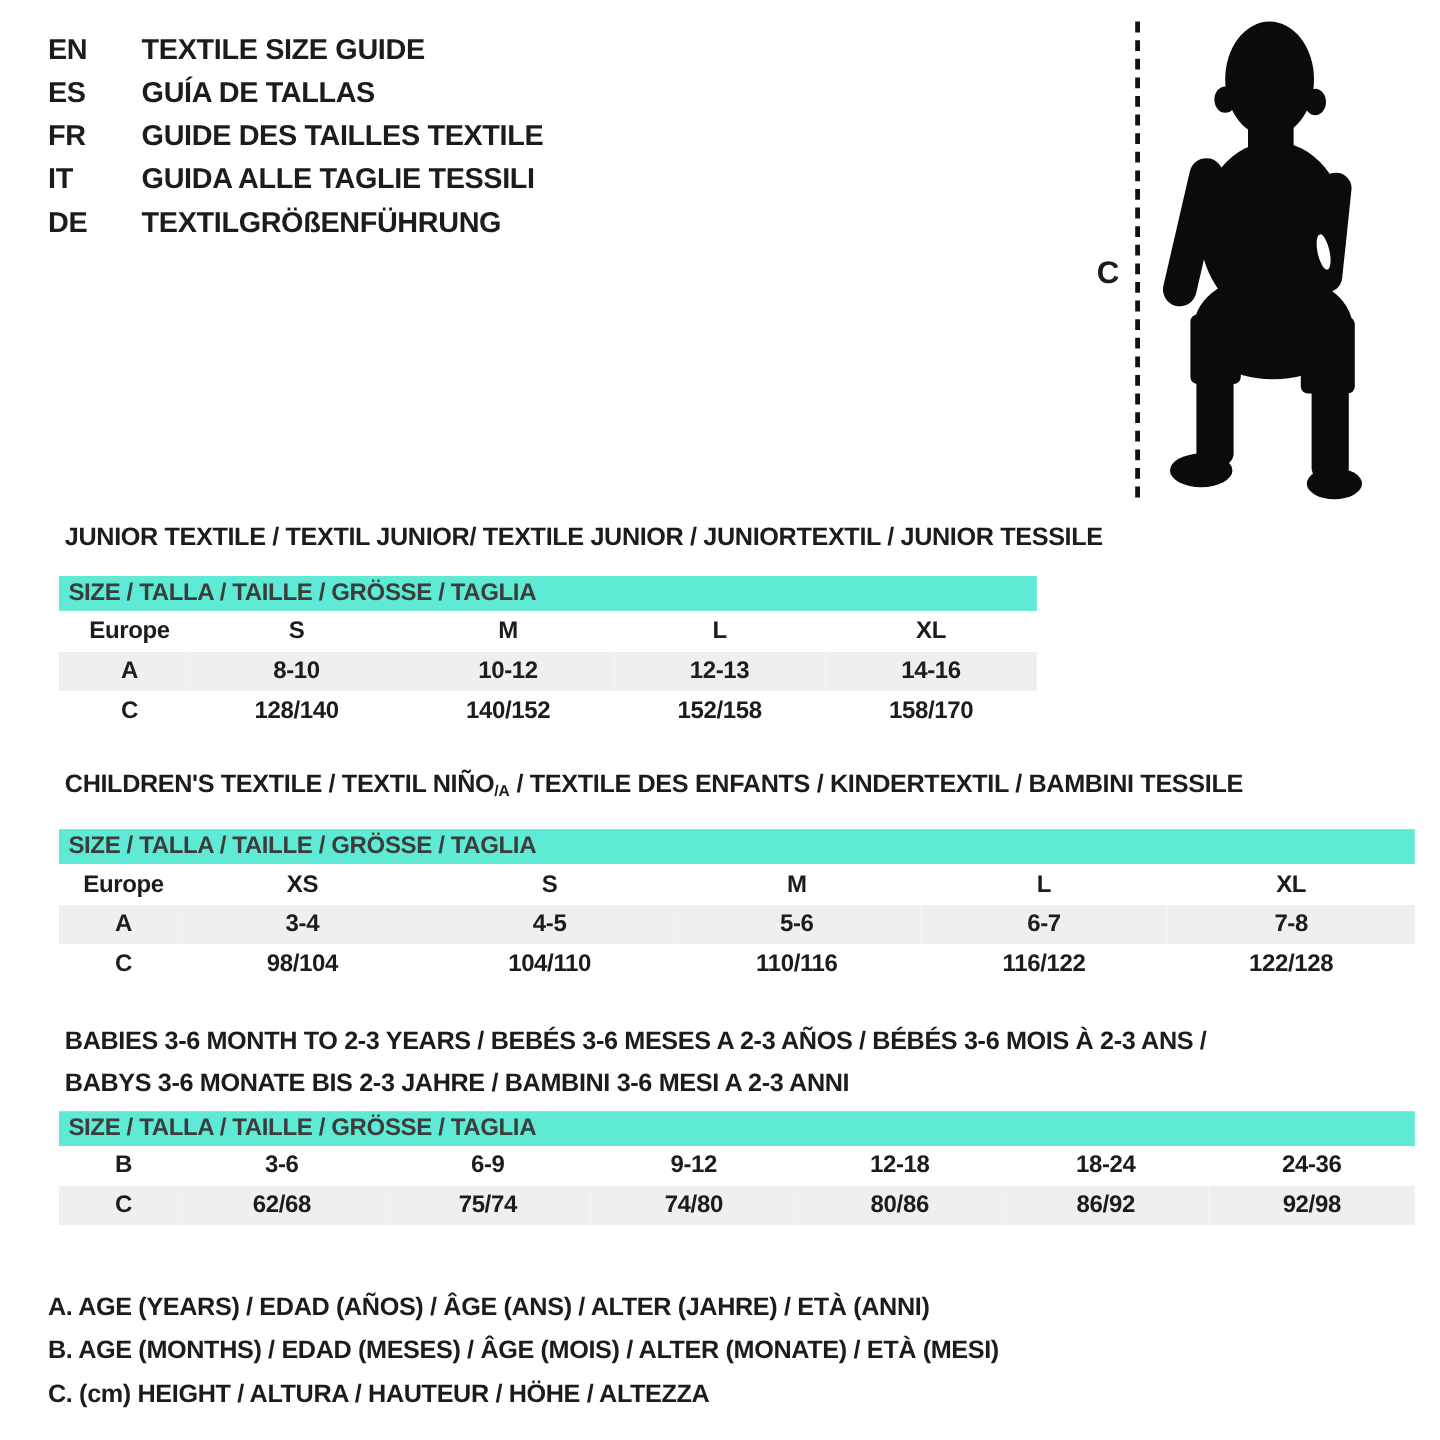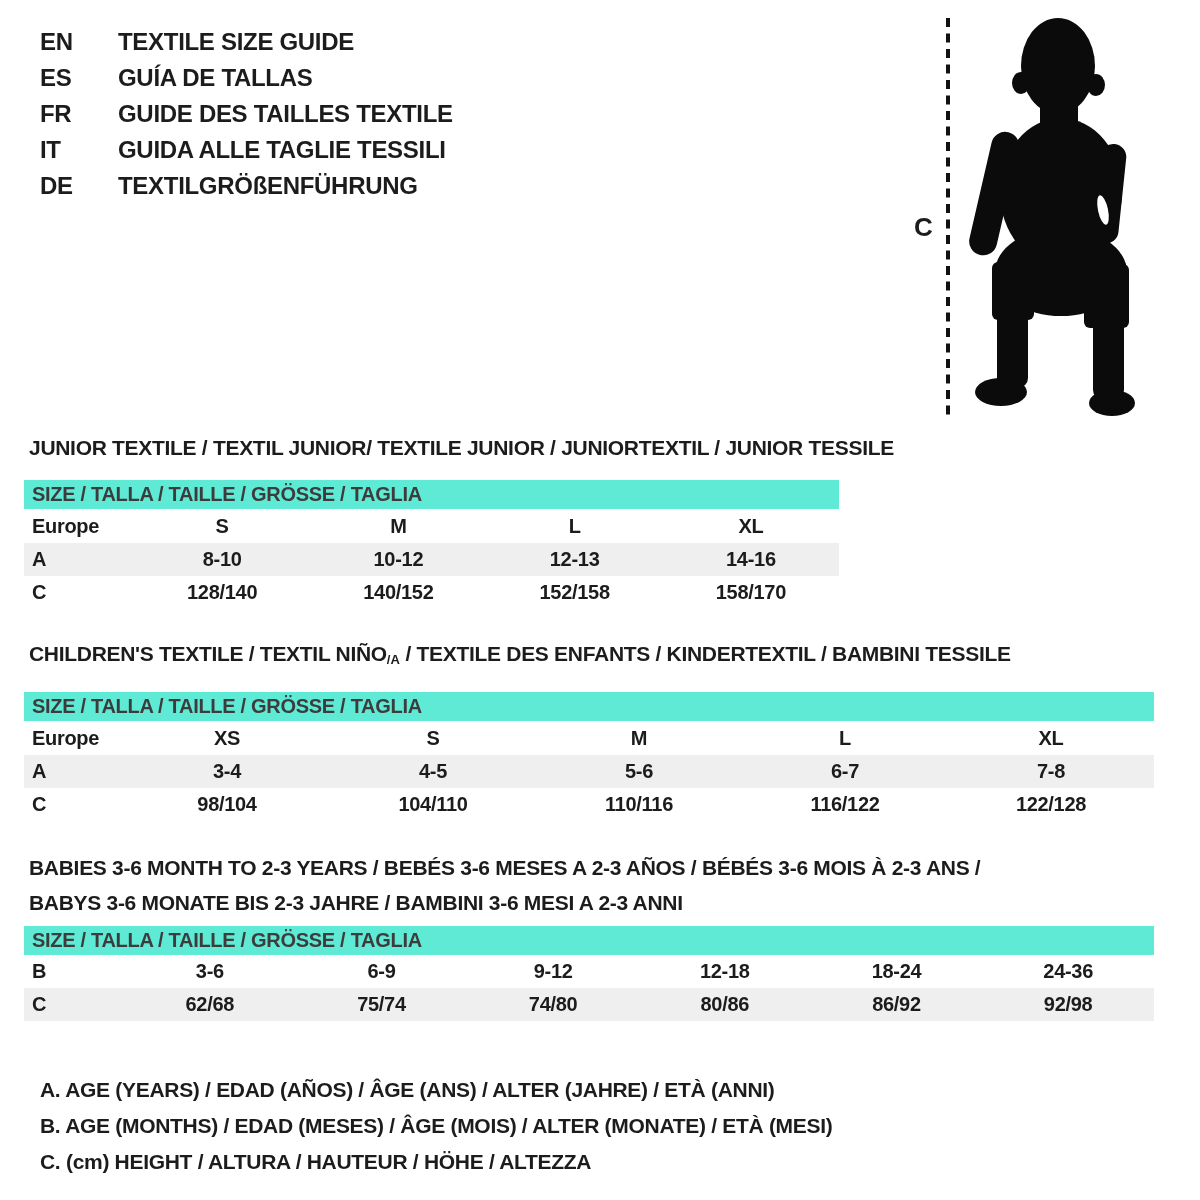--- a/index.html
+++ b/index.html
@@ -17,38 +17,38 @@
   
   .langs { position:absolute; left:40px; top:24px; }
   .lang-row { line-height:36px; font-size:24px; white-space:nowrap; }
   .lang-code { display:inline-block; width:78px; }
 
   
   .figure-svg { position:absolute; left:930px; top:0; }
   .measure-label { position:absolute; left:914px; top:212px; font-size:26px; }
 
   
-  .section { position:absolute; left:24px; }
+  .section { position:absolute; left:49px; }
   .section-title { margin:0 0 20px 5px; font-size:21px; line-height:24px; white-space:nowrap; }
   .section-title .sub { font-size:0.62em; vertical-align:-0.25em; letter-spacing:0; }
   .section-title.two-line { line-height:35px; margin-bottom:6px; }
   .section-title .tline { display:block; }
 
   #junior-section { top:436px; }
   #children-section { top:642px; }
   #babies-section { top:850px; }
   #legend-section { top:1072px; left:40px; }
 
   
   .size-table { border-collapse:collapse; table-layout:fixed; }
   .size-table td {
     font-size:20px; text-align:center; padding:0;
     overflow:hidden; white-space:nowrap;
   }
-  .size-table td.lbl { text-align:left; padding-left:8px; }
+  .size-table td.lbl { text-align:center; padding-left:8px; }
   .size-table tr.bar td {
     background:#5eead4; color:#3c3c3c;
     text-align:left; padding-left:8px; height:29px;
   }
   .size-table tr.head td { height:34px; }
   .size-table tr.data td { height:33px; }
   .size-table tr.shaded td { background:#efefef; }
 
   
   .legend-line { font-size:21px; line-height:36px; white-space:nowrap; }

